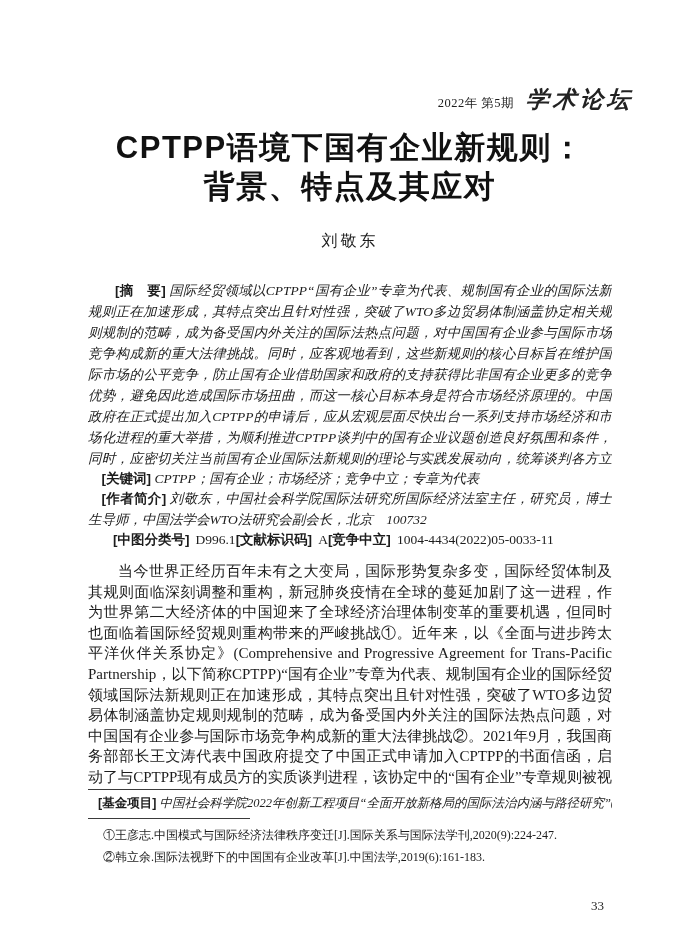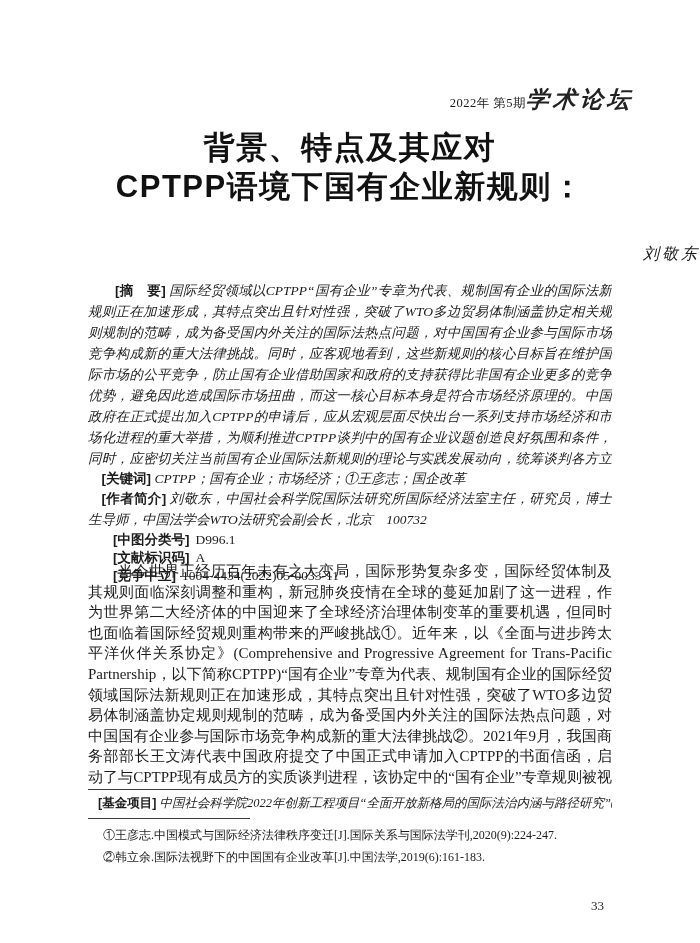--- a/index.html
+++ b/index.html
@@ -1,45 +1,45 @@
 <!DOCTYPE html>
 <html><head>
 <meta charset="utf-8">
 <style>
   html,body{margin:0;padding:0;background:#ffffff;}
   .page{
     position:relative;width:700px;height:943px;background:#ffffff;
     color:#1c1c1c;font-family:"Liberation Serif",serif;overflow:hidden;
   }
   
-  .header{position:absolute;top:84px;right:66px;display:flex;align-items:baseline;gap:0;}
+  .header{position:absolute;top:84px;right:66px;display:flex;align-items:baseline;gap:12px;}
   .issue{font-size:12.5px;letter-spacing:0.5px;}
   .logo{
     font-family:"DejaVu Serif",serif;font-size:23px;font-weight:bold;font-style:italic;
     letter-spacing:4px;color:#222222;transform:skewX(-4deg);display:inline-block;
   }
   
   .title{
     position:absolute;top:128px;left:0;width:100%;text-align:center;
     font-family:"Liberation Sans",sans-serif;font-weight:bold;
     font-size:31px;line-height:39px;letter-spacing:1.5px;color:#111111;
   }
   
-  .author{position:absolute;top:244px;left:0;width:100%;text-align:right;
-    font-size:16px;font-style:italic;letter-spacing:3px;}
+  .author{position:absolute;top:231px;left:0;width:100%;text-align:center;
+    font-size:16px;letter-spacing:3px;}
   
   .block{position:absolute;left:88px;width:524px;}
   .abstract{top:280px;font-size:13.5px;line-height:21px;text-align:justify;
     font-style:italic;text-indent:2em;height:190px;overflow:hidden;}
   .boldlabel{font-style:normal;font-family:"Liberation Sans",sans-serif;font-weight:bold;}
   .keywords{top:468px;font-size:13.5px;line-height:21px;font-style:italic;text-indent:1em;
     white-space:nowrap;overflow:hidden;}
   .bio{top:489px;font-size:13.5px;line-height:20.5px;text-align:justify;
     font-style:italic;text-indent:1em;height:42px;overflow:hidden;}
-  .clcrow{top:531px;font-size:13.5px;display:flex;padding-left:25px;box-sizing:border-box;flex-direction:column;}
+  .clcrow{top:531px;font-size:13.5px;display:flex;padding-left:25px;box-sizing:border-box;}
   .clcrow .pair{white-space:nowrap;}
   .clcrow .pair + .pair{}
   .clcrow .val{margin-left:6px;}
   
   .bodytext{top:561px;font-size:15px;line-height:20.6px;text-align:justify;
     text-indent:2em;height:228px;overflow:hidden;word-break:break-word;}
   
   .rule{position:absolute;left:88px;border-top:1.2px solid #3a3a3a;height:0;}
   .rule-fund{top:789px;width:150px;}
   .rule-foot{top:818px;width:162px;}
@@ -55,29 +55,29 @@
 <body>
 
 <div class="page">
 
   <div class="header">
     <span class="issue">2022年 第5期</span>
     <span class="logo">学术论坛</span>
   </div>
 
   <div class="title">
+    <div>CPTPP语境下国有企业新规则：</div>
     <div>背景、特点及其应对</div>
-    <div>CPTPP语境下国有企业新规则：</div>
   </div>
 
   <div class="author">刘敬东</div>
 
   <div class="block abstract"><span class="boldlabel">[摘　要]</span><span> 国际经贸领域以CPTPP“国有企业”专章为代表、规制国有企业的国际法新规则正在加速形成，其特点突出且针对性强，突破了WTO多边贸易体制涵盖协定相关规则规制的范畴，成为备受国内外关注的国际法热点问题，对中国国有企业参与国际市场竞争构成新的重大法律挑战。同时，应客观地看到，这些新规则的核心目标旨在维护国际市场的公平竞争，防止国有企业借助国家和政府的支持获得比非国有企业更多的竞争优势，避免因此造成国际市场扭曲，而这一核心目标本身是符合市场经济原理的。中国政府在正式提出加入CPTPP的申请后，应从宏观层面尽快出台一系列支持市场经济和市场化进程的重大举措，为顺利推进CPTPP谈判中的国有企业议题创造良好氛围和条件，同时，应密切关注当前国有企业国际法新规则的理论与实践发展动向，统筹谈判各方立场并结合中国国有企业的自身特点，以确定谈判方案并推进国内的国有企业改革向纵深发展。</span></div>
 
-  <div class="block keywords"><span class="boldlabel">[关键词]</span><span> CPTPP；国有企业；市场经济；①王彦志；国企改革</span></div>
+  <div class="block keywords"><span class="boldlabel">[关键词]</span><span> CPTPP；国有企业；市场经济；竞争中立；专章为代表</span></div>
 
   <div class="block bio"><span class="boldlabel">[作者简介]</span><span> 刘敬东，中国社会科学院国际法研究所国际经济法室主任，研究员，博士生导师，中国法学会WTO法研究会副会长，北京　100732</span></div>
 
   <div class="block clcrow">
     <span class="pair"><span class="boldlabel">[中图分类号]</span><span class="val">D996.1</span></span>
     <span class="pair"><span class="boldlabel">[文献标识码]</span><span class="val">A</span></span>
     <span class="pair"><span class="boldlabel">[竞争中立]</span><span class="val">1004-4434(2022)05-0033-11</span></span>
   </div>
 
   <div class="block bodytext">当今世界正经历百年未有之大变局，国际形势复杂多变，国际经贸体制及其规则面临深刻调整和重构，新冠肺炎疫情在全球的蔓延加剧了这一进程，作为世界第二大经济体的中国迎来了全球经济治理体制变革的重要机遇，但同时也面临着国际经贸规则重构带来的严峻挑战①。近年来，以《全面与进步跨太平洋伙伴关系协定》(Comprehensive and Progressive Agreement for Trans-Pacific Partnership，以下简称CPTPP)“国有企业”专章为代表、规制国有企业的国际经贸领域国际法新规则正在加速形成，其特点突出且针对性强，突破了WTO多边贸易体制涵盖协定规则规制的范畴，成为备受国内外关注的国际法热点问题，对中国国有企业参与国际市场竞争构成新的重大法律挑战②。2021年9月，我国商务部部长王文涛代表中国政府提交了中国正式申请加入CPTPP的书面信函，启动了与CPTPP现有成员方的实质谈判进程，该协定中的“国有企业”专章规则被视为谈判各方博弈胶着的难点之一。实际上，中国与欧盟于2020年达成的《中欧全面投资协定》就已纳入了国有企业国际法新规则，中国现又提出加入包含“国有企业”专章规定的CPTPP申请，这意味着中国在不久的未来将受</div>

